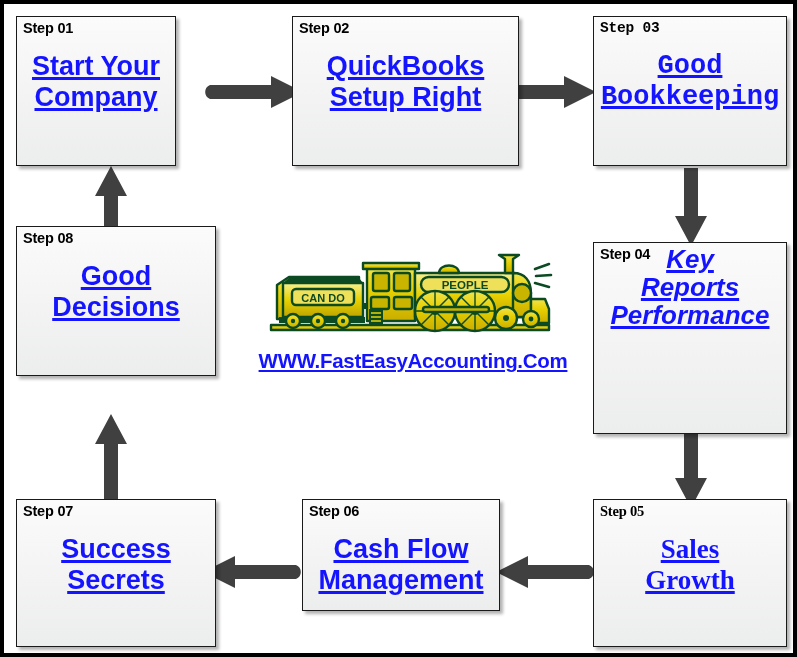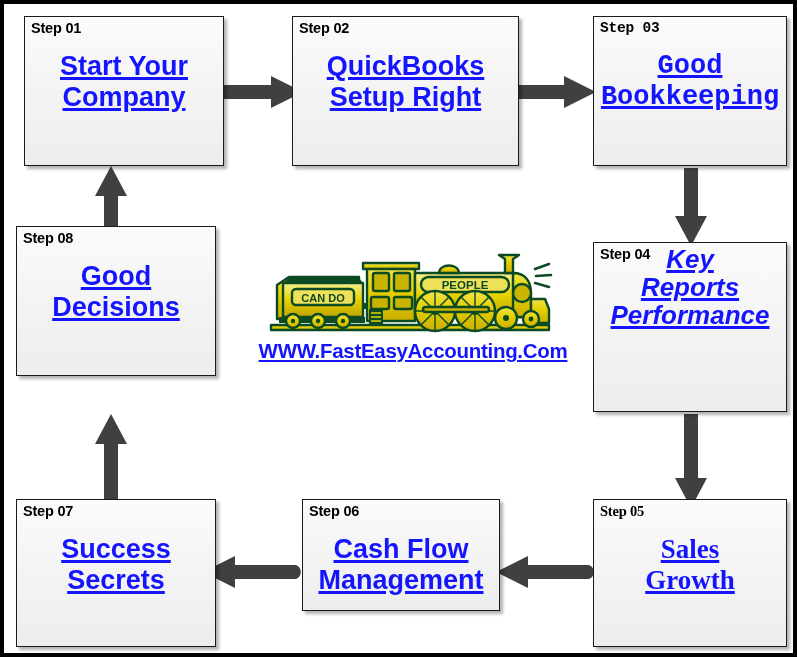--- a/index.html
+++ b/index.html
@@ -71,21 +71,21 @@
     width:320px;height:122px;
     z-index:2;
     display:flex;
     flex-direction:column;
     align-items:center;
     justify-content:flex-start;
   }
   #train-wrap{width:300px;height:92px;}
   #train-wrap svg{display:block;width:100%;height:100%;}
   #logo-url{
-    margin-top:1px;
+    margin-top:11px;
     color:#1414ff;
     font-weight:bold;
     font-size:20.5px;
     line-height:1.1;
     text-decoration:underline;
     text-decoration-thickness:2px;
     text-underline-offset:2px;
     white-space:nowrap;
     letter-spacing:-0.3px;
   }
@@ -136,21 +136,21 @@
       <path d="M12,96 H26 V32 H35 L19,2 L3,32 H12 Z" fill="#404040"></path>
     </svg>
   </div>
 
   <div class="arrow" style="left:88px;top:160px;width:38px;height:84px;">
     <svg viewBox="0 0 38 84" width="38" height="84">
       <path d="M12,82 H26 V32 H35 L19,2 L3,32 H12 Z" fill="#404040"></path>
     </svg>
   </div>
 
-  <div class="step-box" style="left:20px;top:12px;width:200px;height:150px;">
+  <div class="step-box" style="left:12px;top:12px;width:160px;height:150px;">
     <div class="step-num">Step 01</div>
     <div class="step-title">
       <span>Start Your</span>
       <span>Company</span>
     </div>
   </div>
 
   <div class="step-box" style="left:288px;top:12px;width:227px;height:150px;">
     <div class="step-num">Step 02</div>
     <div class="step-title">
@@ -160,21 +160,21 @@
   </div>
 
   <div class="step-box" style="left:589px;top:12px;width:194px;height:150px;font-family:Liberation Mono, monospace;">
     <div class="step-num">Step 03</div>
     <div class="step-title">
       <span>Good</span>
       <span>Bookkeeping</span>
     </div>
   </div>
 
-  <div class="step-box" style="left:589px;top:238px;width:194px;height:170px;">
+  <div class="step-box" style="left:589px;top:238px;width:194px;height:192px;">
     <div class="step-num">Step 04</div>
     <div class="step-title three tight" style="margin-top:-16px;">
       <span>Key</span>
       <span>Reports</span>
       <span>Performance</span>
     </div>
   </div>
 
   <div class="step-box" style="left:589px;top:495px;width:194px;height:148px;font-family:Liberation Serif, serif;">
     <div class="step-num">Step 05</div>

